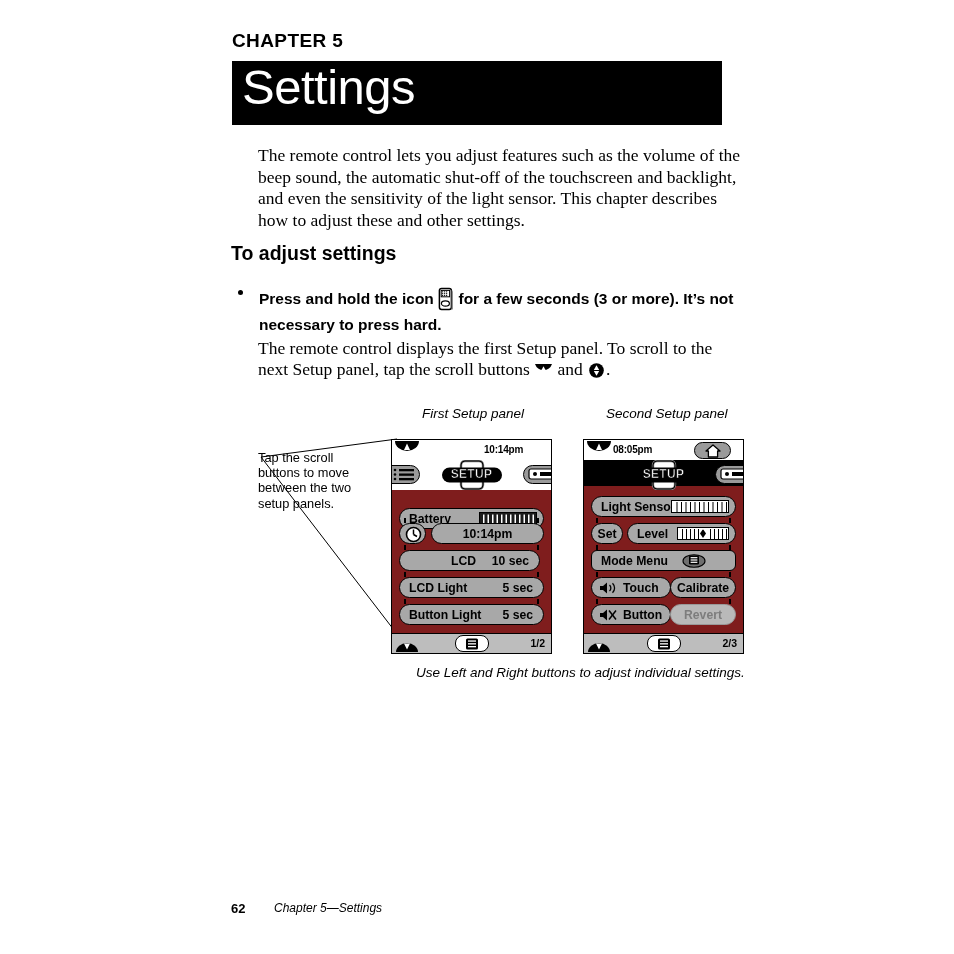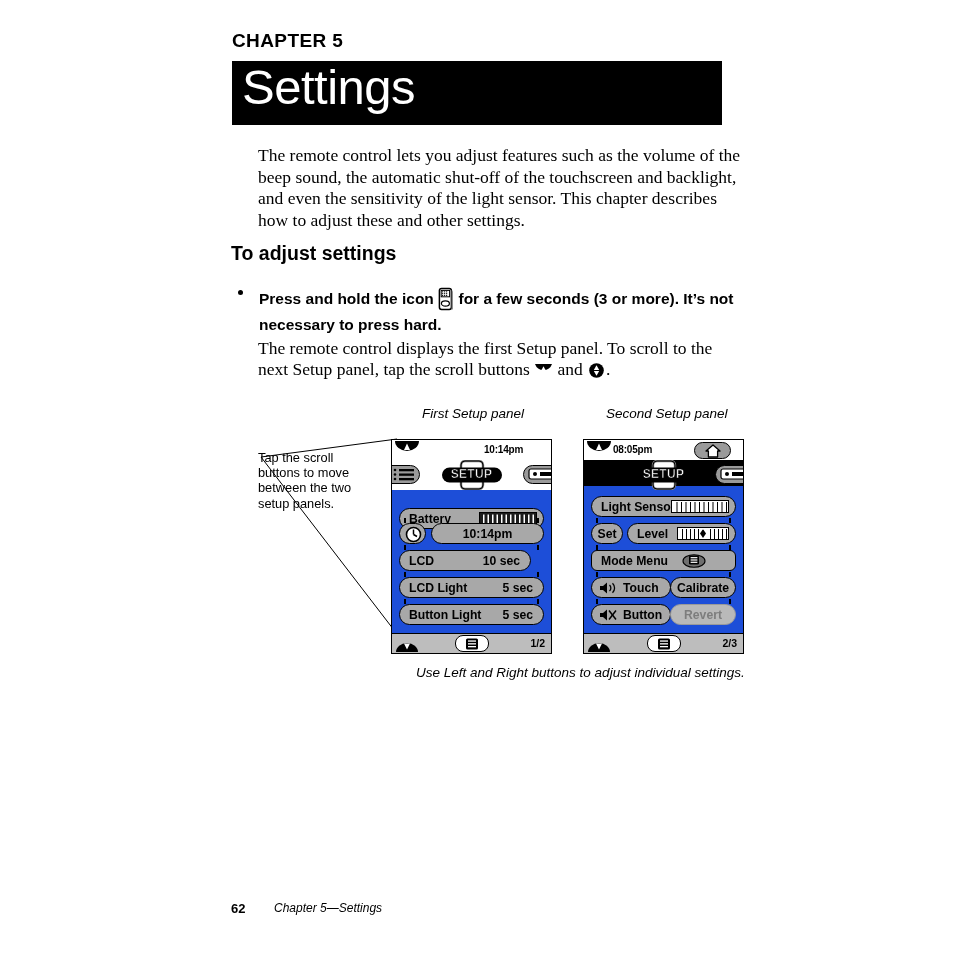--- a/index.html
+++ b/index.html
@@ -154,21 +154,21 @@
     background: #ffffff;
     border: 1.6px solid #000000;
     overflow: hidden;
   }
   .panel-1 { left: 391px; top: 439px; width: 159px; height: 213px; }
   .panel-2 { left: 583px; top: 439px; width: 159px; height: 213px; }
 
   .screen-body {
     position: absolute;
     left: 0; right: 0; top: 0; bottom: 0;
-    background: #1d4ed8;
+    background: #7f1d1d;
   }
 
   
   .status-strip {
     position: absolute;
     left: 0; right: 0; top: 0;
     height: 20px;
     background: #ffffff;
   }
   .clock {
@@ -537,21 +537,21 @@
         <div class="pill" style="left:32px; right:0; justify-content:center;">
           <span>10:14pm</span>
         </div>
       </div>
       <div class="tick-pair" style="top:49px;">
           <i class="l"></i>
           <i class="r"></i>
         </div>
 
       <div class="row" style="top:54px;">
-        <div class="pill" style="left:0; right:13px;">
+        <div class="pill" style="left:0; right:4px;padding-left:42px;">
           <span class="lbl">LCD</span>
           <span class="val">10 sec</span>
         </div>
       </div>
       <div class="tick-pair" style="top:76px;">
           <i class="l"></i>
           <i class="r"></i>
         </div>
 
       <div class="row" style="top:81px;">

